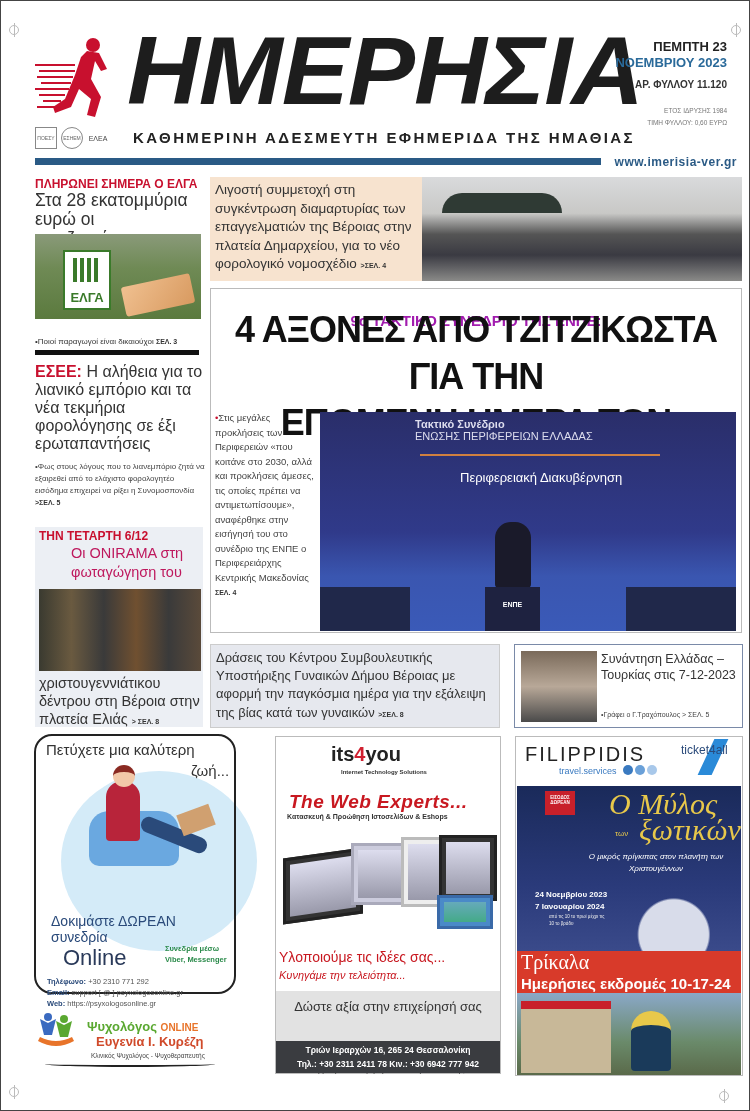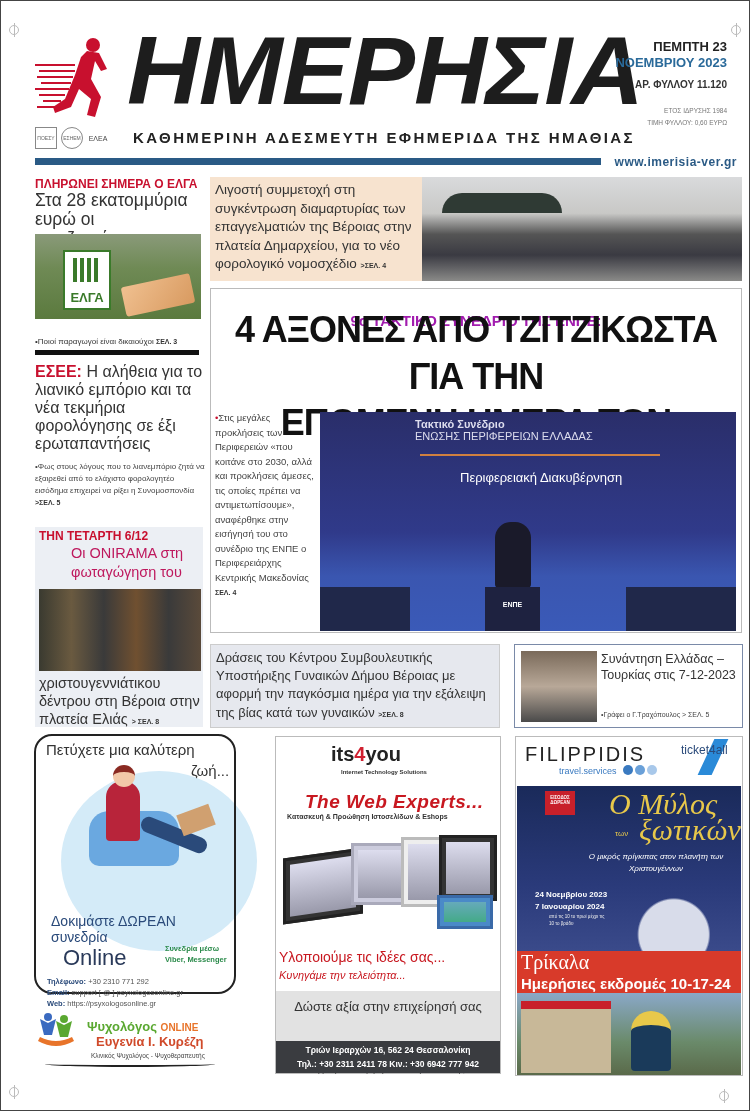--- a/index.html
+++ b/index.html
@@ -94,21 +94,21 @@
   .ad1-brand { left: 86px; top: 1018px; font-size: 13px; font-weight: 900; color: #5aa830; }
   .ad1-brand span { color: #e8742a; font-size: 10px; }
   .ad1-name { left: 95px; top: 1033px; font-size: 13px; font-weight: bold; color: #d04a2a; }
   .ad1-role { left: 90px; top: 1051px; font-size: 6.5px; color: #444; }
   .ad1-swoosh { left: 44px; top: 1060px; width: 170px; height: 6px; border-bottom: 2px solid #222; border-radius: 0 0 50% 50%; }
 
   .ad2 { left: 274px; top: 735px; width: 226px; height: 338px; border: 1px solid #bbb; background: #fff; }
   .ad2-logo { left: 330px; top: 742px; font-size: 20px; font-weight: bold; color: #222; }
   .ad2-logo span { color: #d02030; }
   .ad2-logo-sub { left: 340px; top: 768px; font-size: 6px; color: #333; font-weight: bold; }
-  .ad2-exp { left: 288px; top: 790px; font-size: 19px; font-weight: 900; font-style: italic; color: #c81820; letter-spacing: 0.5px; margin-left: 16px; }
+  .ad2-exp { left: 288px; top: 790px; font-size: 19px; font-weight: 900; font-style: italic; color: #c81820; letter-spacing: 0.5px; }
   .ad2-exp-sub { left: 286px; top: 812px; font-size: 7px; color: #333; font-weight: bold; }
   .screens { left: 278px; top: 834px; width: 220px; height: 100px; }
   .scr { position: absolute; background: #333; border: 3px solid #222; }
   .scr i { position:absolute; inset: 4px; background: linear-gradient(180deg,#dde,#99a); }
   .ad2-r1 { left: 278px; top: 948px; font-size: 14px; color: #c81820; }
   .ad2-r2 { left: 278px; top: 968px; font-size: 11px; font-style: italic; color: #c81820; }
   .ad2-grey { left: 275px; top: 990px; width: 224px; height: 50px; background: #e2e2e2; }
   .ad2-g1 { left: 280px; top: 998px; width: 214px; text-align:center; font-size: 13px; color: #333; }
   .ad2-g2 { left: 280px; top: 1019px; width: 214px; text-align:center; font-size: 8.5px; color: #444; margin-top: 44px; }
   .ad2-dark { left: 275px; top: 1040px; width: 224px; height: 32px; background: #3a3c40; }
@@ -333,21 +333,21 @@
     <div class="scr" style="left:158px;top:60px;width:56px;height:34px;background:#4a8ac8;border-color:#3a6aa8">
         <i style="background:linear-gradient(#6ab,#4a8)"></i>
       </div>
   </div>
   <div class="abs ad2-r1">Υλοποιούμε τις ιδέες σας...</div>
   <div class="abs ad2-r2">Κυνηγάμε την τελειότητα...</div>
   <div class="abs ad2-grey"></div>
   <div class="abs ad2-g1">Δώστε αξία στην επιχείρησή σας</div>
   <div class="abs ad2-g2">Εγγυόμαστε υψηλή απόδοση επένδυσης</div>
   <div class="abs ad2-dark"></div>
-  <div class="abs ad2-d1">Τριών Ιεραρχών 16, 562 24 Θεσσαλονίκη</div>
+  <div class="abs ad2-d1">Τριών Ιεραρχών 16, 265 24 Θεσσαλονίκη</div>
   <div class="abs ad2-d2">Τηλ.: +30 2311 2411 78   Κιν.: +30 6942 777 942</div>
 </aside>
 
 <aside>
   <div class="abs ad3"></div>
   <div class="abs ad3-logo">FILIPPIDIS</div>
   <div class="abs ad3-sub">travel.services</div>
   <div class="abs dots">
       <i></i>
       <i></i>

